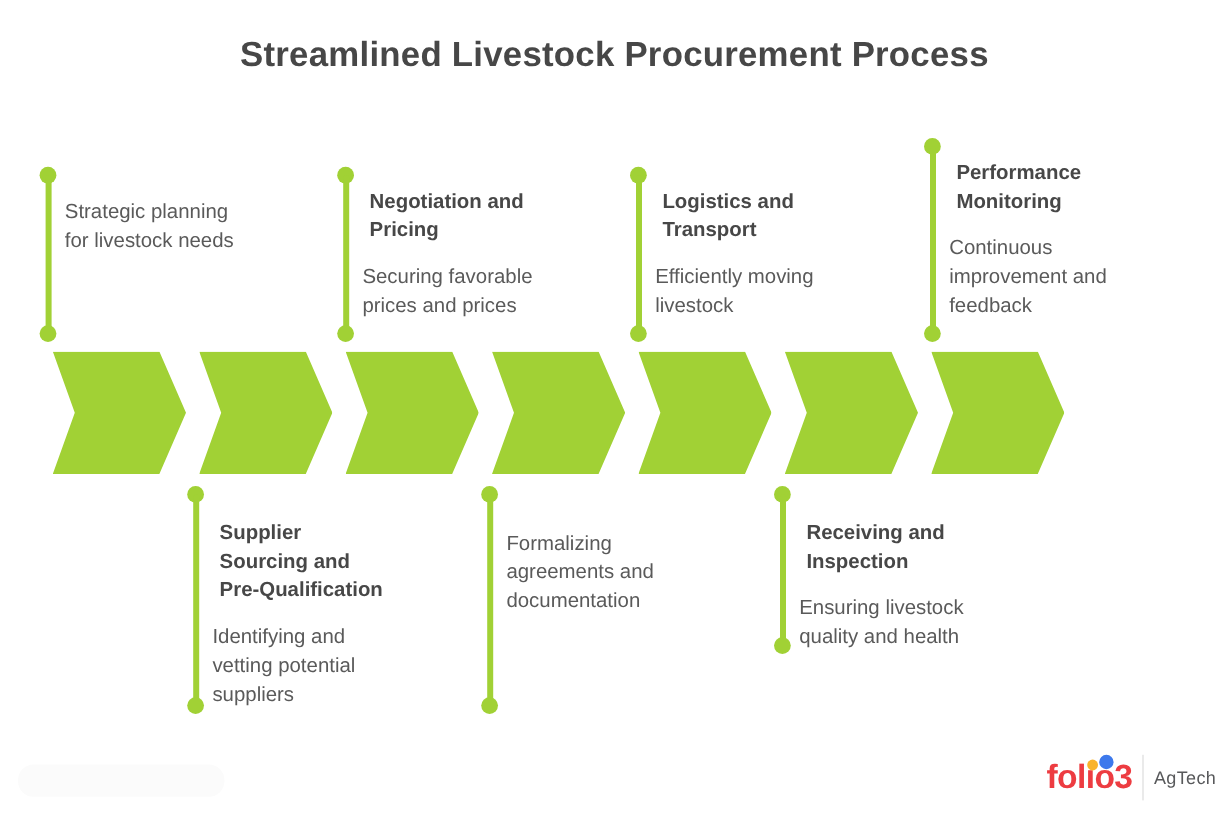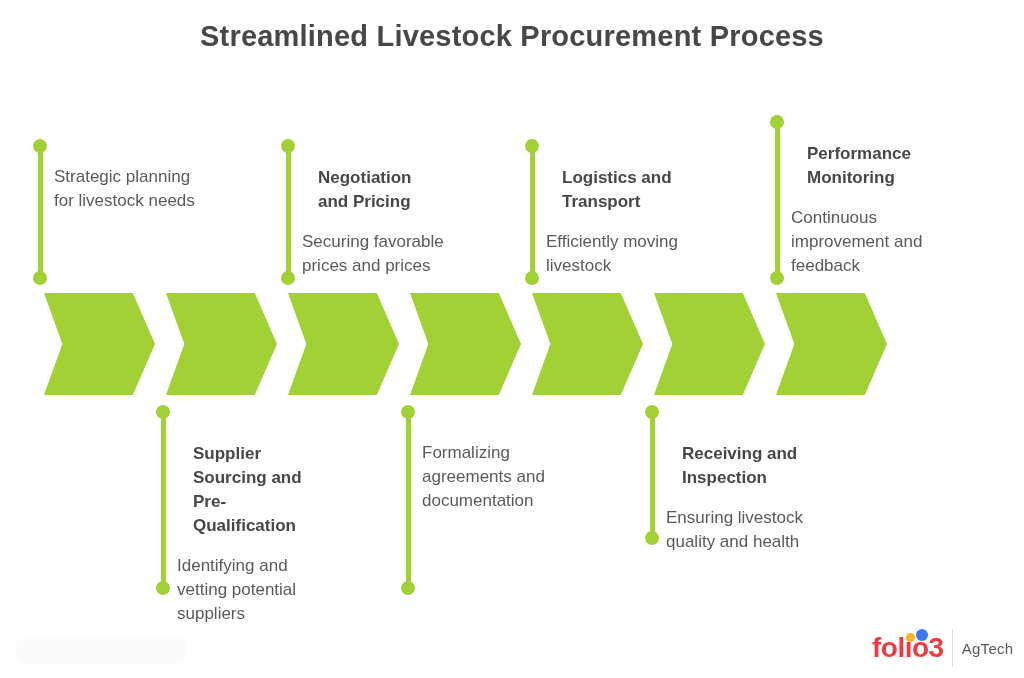--- a/index.html
+++ b/index.html
@@ -10,21 +10,21 @@
     --logo-dot-yellow:#F9B32B;
     --logo-dot-blue:#3D79EC;
     --logo-suffix-gray:#58595B;
   }
   html,body{margin:0;padding:0;background:#fff;}
   .canvas{
     position:relative;width:1024px;height:678px;background:#ffffff;
     font-family:"Liberation Sans",sans-serif;overflow:hidden;
   }
   .title{
-    position:absolute;top:20px;left:0;width:100%;text-align:center;
+    position:absolute;top:30px;left:0;width:100%;text-align:center;
     font-size:29px;font-weight:700;color:var(--heading-text);
     letter-spacing:0.2px;margin:0;
   }
   
   .chevron-row{position:absolute;left:44px;top:293px;display:flex;gap:11px;}
   .chevron{
     width:111px;height:102px;background:var(--accent-green);
     clip-path:polygon(0 0,80% 0,100% 50%,80% 100%,0 100%,16.5% 50%);
   }
   
@@ -37,21 +37,21 @@
   .connector .dot{
     position:absolute;left:0;width:14px;height:14px;border-radius:50%;
     background:var(--accent-green);
   }
   .connector .dot.top{top:0;}
   .connector .dot.bottom{bottom:0;}
   .step .content{position:absolute;left:21px;width:156px;}
   .step.top-step .content{top:11px;}
   .step.bottom-step .content{top:21px;}
   .step h3{
-    margin:16px;font-size:17px;line-height:24px;font-weight:700;
+    margin:6px;font-size:17px;line-height:24px;font-weight:700;
     color:var(--heading-text);
   }
   .step p{
     margin:15px 0 0 0;font-size:17px;line-height:24px;font-weight:400;
     color:var(--body-text);
   }
   
   .watermark{
     position:absolute;left:15px;top:637px;width:172px;height:27px;
     background:#FBFBFB;border-radius:13px;

